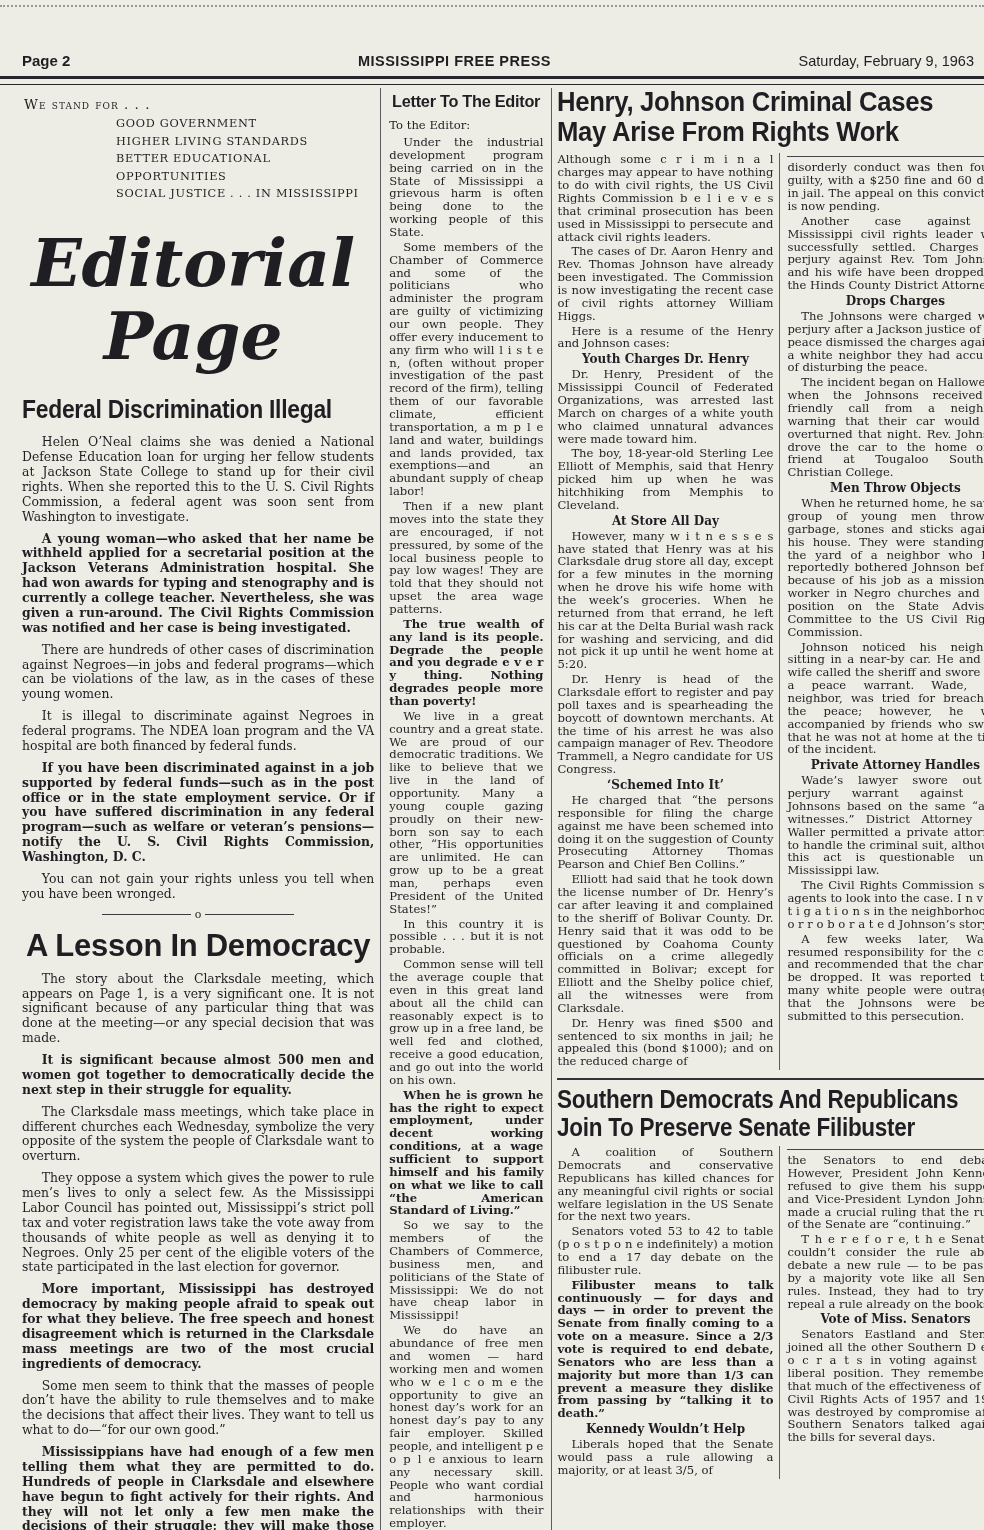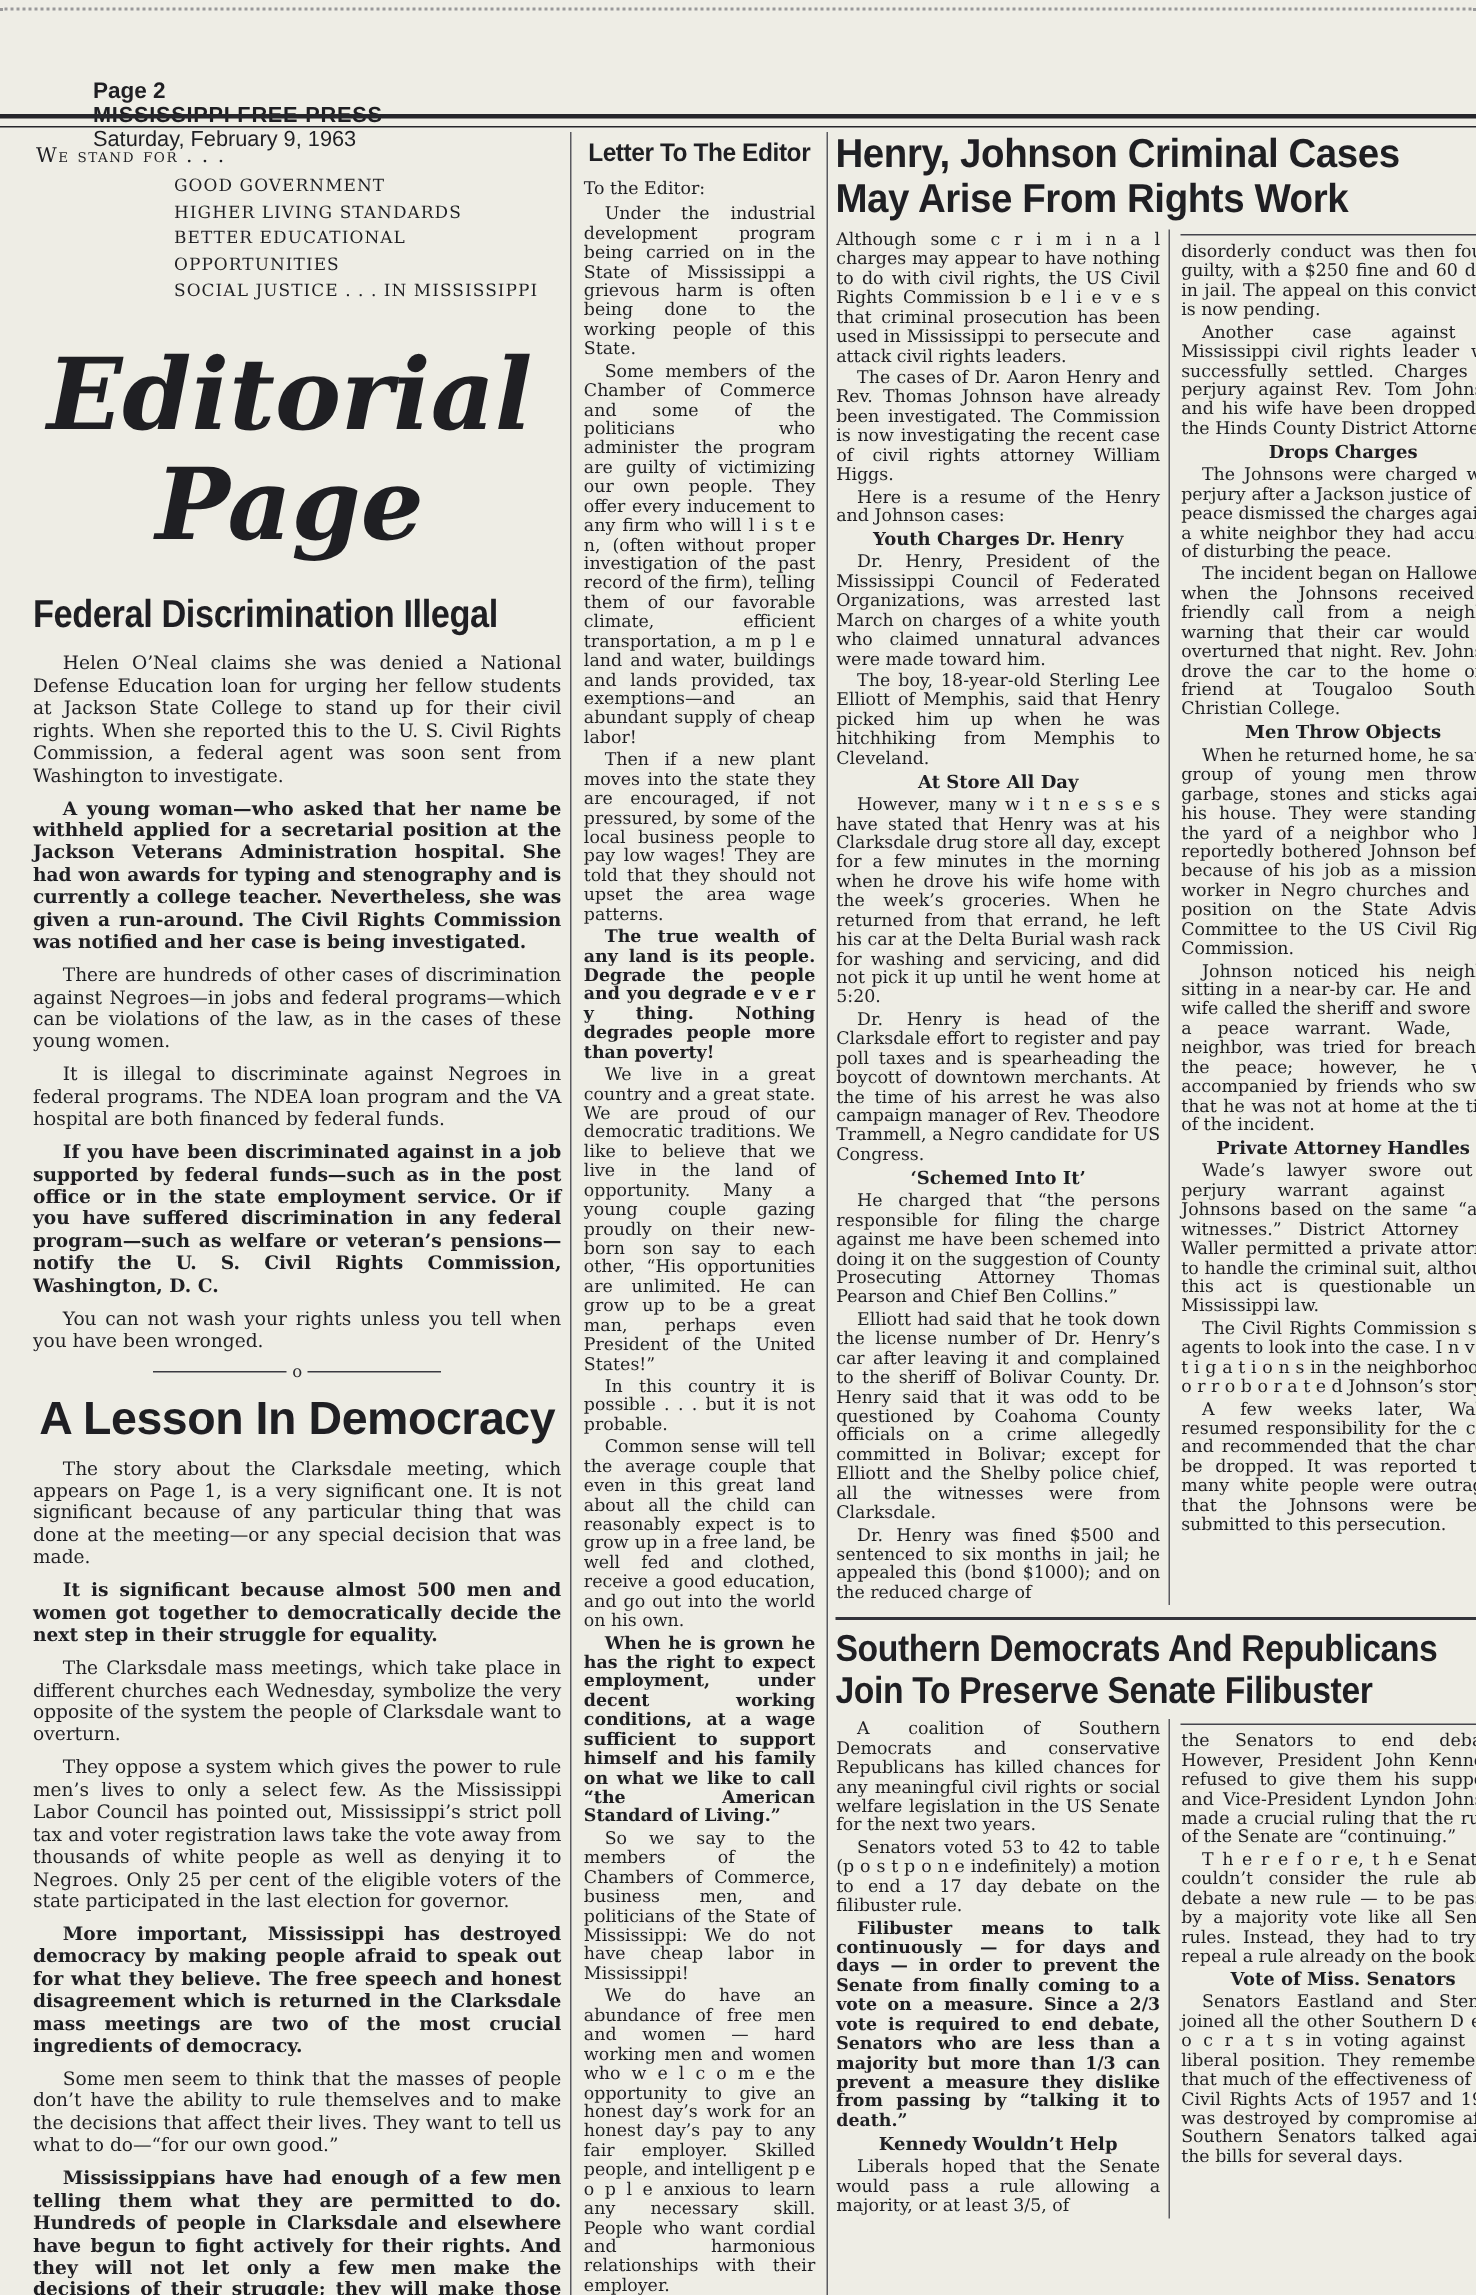--- a/index.html
+++ b/index.html
@@ -4,21 +4,21 @@
 <style>
   html,body{margin:0;padding:0;}
   body{
     width:984px;height:1530px;position:relative;overflow:hidden;
     background:#eeede5;
     color:#1f1f23;
     font-family:"DejaVu Serif", serif;
   }
   .top-dots{position:absolute;top:5px;left:0;right:0;border-top:2px dotted #55555e;opacity:.55;}
   
-  .hdr{position:absolute;top:52px;left:22px;right:10px;display:flex;justify-content:space-between;align-items:baseline;flex-direction:column;}
+  .hdr{position:absolute;top:52px;left:22px;right:10px;display:flex;justify-content:space-between;align-items:baseline;}
   .hdr .pg{font-family:"Liberation Sans",sans-serif;font-weight:bold;font-size:15px;}
   .hdr .ttl{font-family:"Liberation Sans",sans-serif;font-weight:bold;font-size:14.5px;letter-spacing:.5px;margin-left:40px;}
   .hdr .dt{font-family:"Liberation Sans",sans-serif;font-weight:normal;font-size:14.5px;}
   .hdr-rule{position:absolute;top:76px;left:0;right:0;height:5px;border-top:3px solid #26262b;border-bottom:1px solid #26262b;}
   
   .main{position:absolute;top:88px;left:22px;right:4px;bottom:0;display:flex;}
   .col-left{width:358px;padding:0 6px 0 0;}
   .col-mid{width:176px;border-left:1px solid #5a5a60;border-right:1px solid #5a5a60;padding:2px 8px 0 8px;}
   .col-right{flex:1;padding-left:5px;}
   
@@ -81,21 +81,21 @@
       <div class="bigline">Editorial</div>
       <div class="bigline">Page</div>
     </div>
 
     <h2 class="fed-headline">Federal Discrimination Illegal</h2>
     <p class="lp">Helen O’Neal claims she was denied a National Defense Education loan for urging her fellow students at Jackson State College to stand up for their civil rights. When she reported this to the U. S. Civil Rights Commission, a federal agent was soon sent from Washington to investigate.</p>
     <p class="lp bp">A young woman—who asked that her name be withheld applied for a secretarial position at the Jackson Veterans Administration hospital. She had won awards for typing and stenography and is currently a college teacher. Nevertheless, she was given a run-around. The Civil Rights Commission was notified and her case is being investigated.</p>
     <p class="lp">There are hundreds of other cases of discrimination against Negroes—in jobs and federal programs—which can be violations of the law, as in the cases of these young women.</p>
     <p class="lp">It is illegal to discriminate against Negroes in federal programs. The NDEA loan program and the VA hospital are both financed by federal funds.</p>
     <p class="lp bp">If you have been discriminated against in a job supported by federal funds—such as in the post office or in the state employment service. Or if you have suffered discrimination in any federal program—such as welfare or veteran’s pensions—notify the U. S. Civil Rights Commission, Washington, D. C.</p>
-    <p class="lp">You can not wash your rights unless you tell when you have been wronged.</p>
+    <p class="lp">You can not gain your rights unless you tell when you have been wronged.</p>
 
     <div class="odiv">
       <span class="line"></span>
       <span class="oglyph">o</span>
       <span class="line"></span>
     </div>
 
     <h2 class="lesson-headline">A Lesson In Democracy</h2>
     <p class="lp">The story about the Clarksdale meeting, which appears on Page 1, is a very significant one. It is not significant because of any particular thing that was done at the meeting—or any special decision that was made.</p>
     <p class="lp bp">It is significant because almost 500 men and women got together to democratically decide the next step in their struggle for equality.</p>

